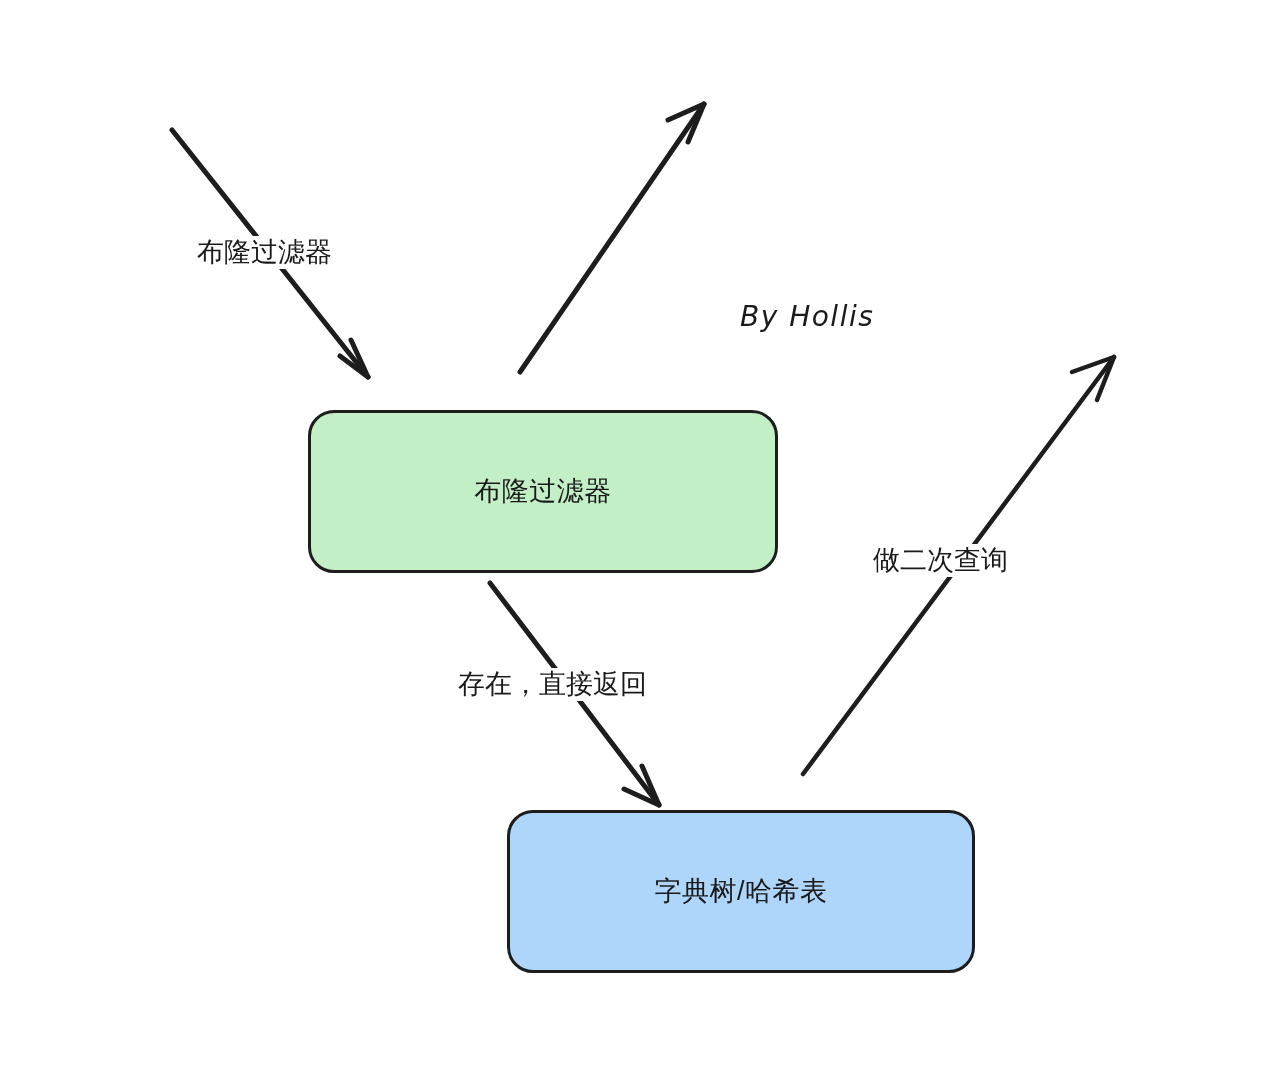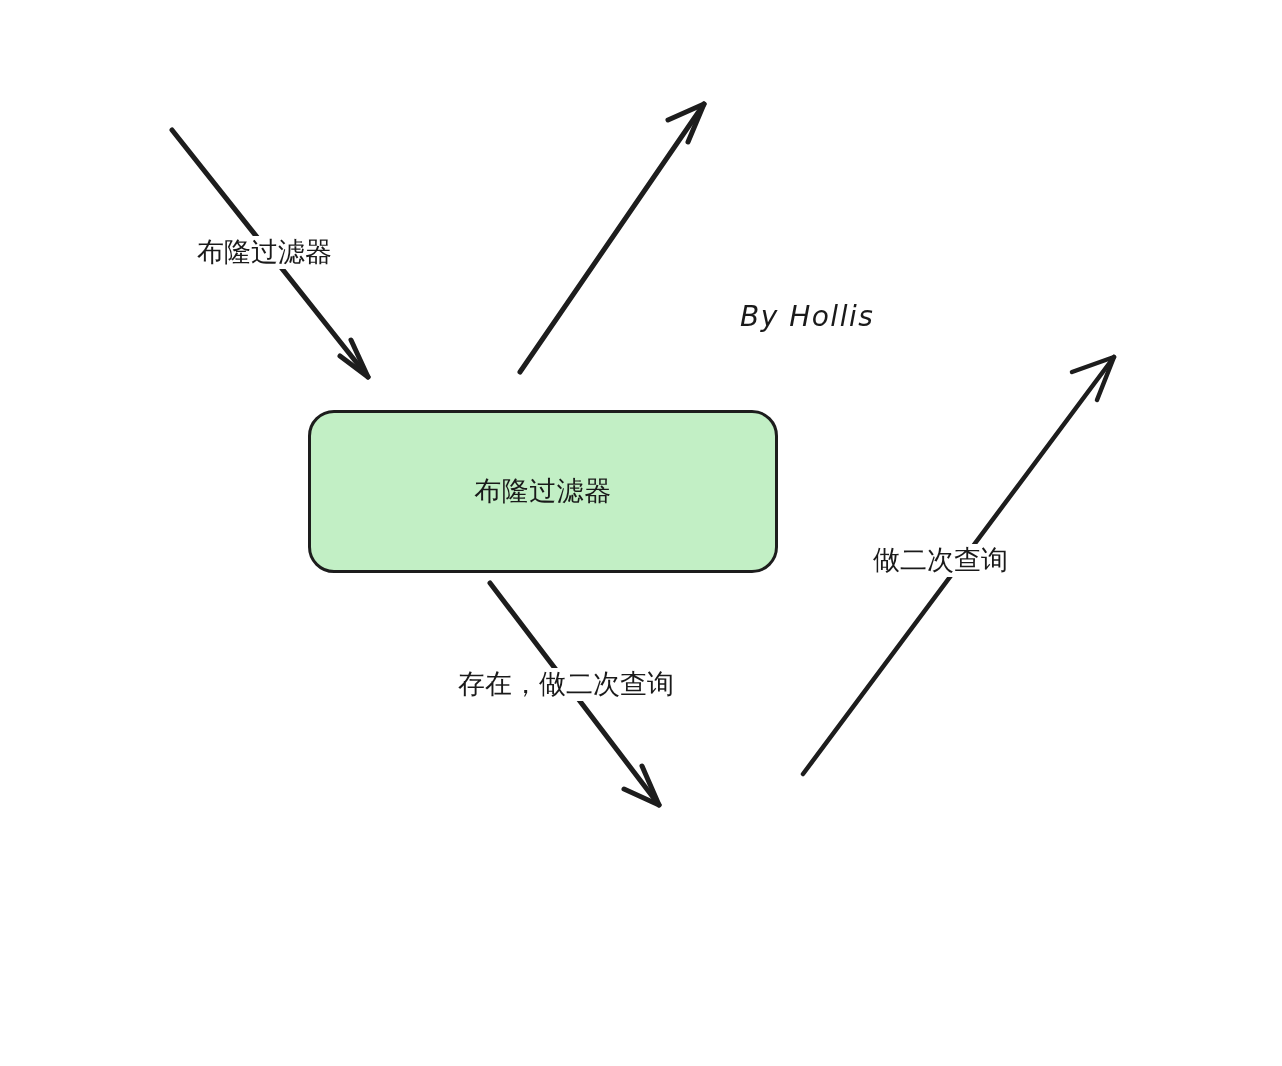--- a/index.html
+++ b/index.html
@@ -107,23 +107,26 @@
     <g>
       <path d="M803,774 L1114,357" fill="none" stroke="#1d1d1d" stroke-width="4.5" stroke-linecap="round"></path>
       <path d="M1114,357 L1072,372 M1114,357 L1097,400" fill="none" stroke="#1d1d1d" stroke-width="4.5" stroke-linecap="round"></path>
     </g>
   </svg>
 
   <div class="node" id="node-bloom-filter">
     <span class="node-label">布隆过滤器</span>
   </div>
 
+  <div class="node" id="node-trie-hash">
+    <span class="node-label">字典树/哈希表</span>
+  </div>
 
   <div class="edge-label" id="label-blacklist-query">布隆过滤器</div>
 
 
-  <div class="edge-label" id="label-exist-second-query">存在，做二次查询</div>
+  <div class="edge-label" id="label-exist-second-query">存在，直接返回</div>
 
   <div class="edge-label" id="label-return-final-result">做二次查询</div>
 
   <div id="signature-by-hollis">By Hollis</div>
 
 </div>
 
 </body></html>

